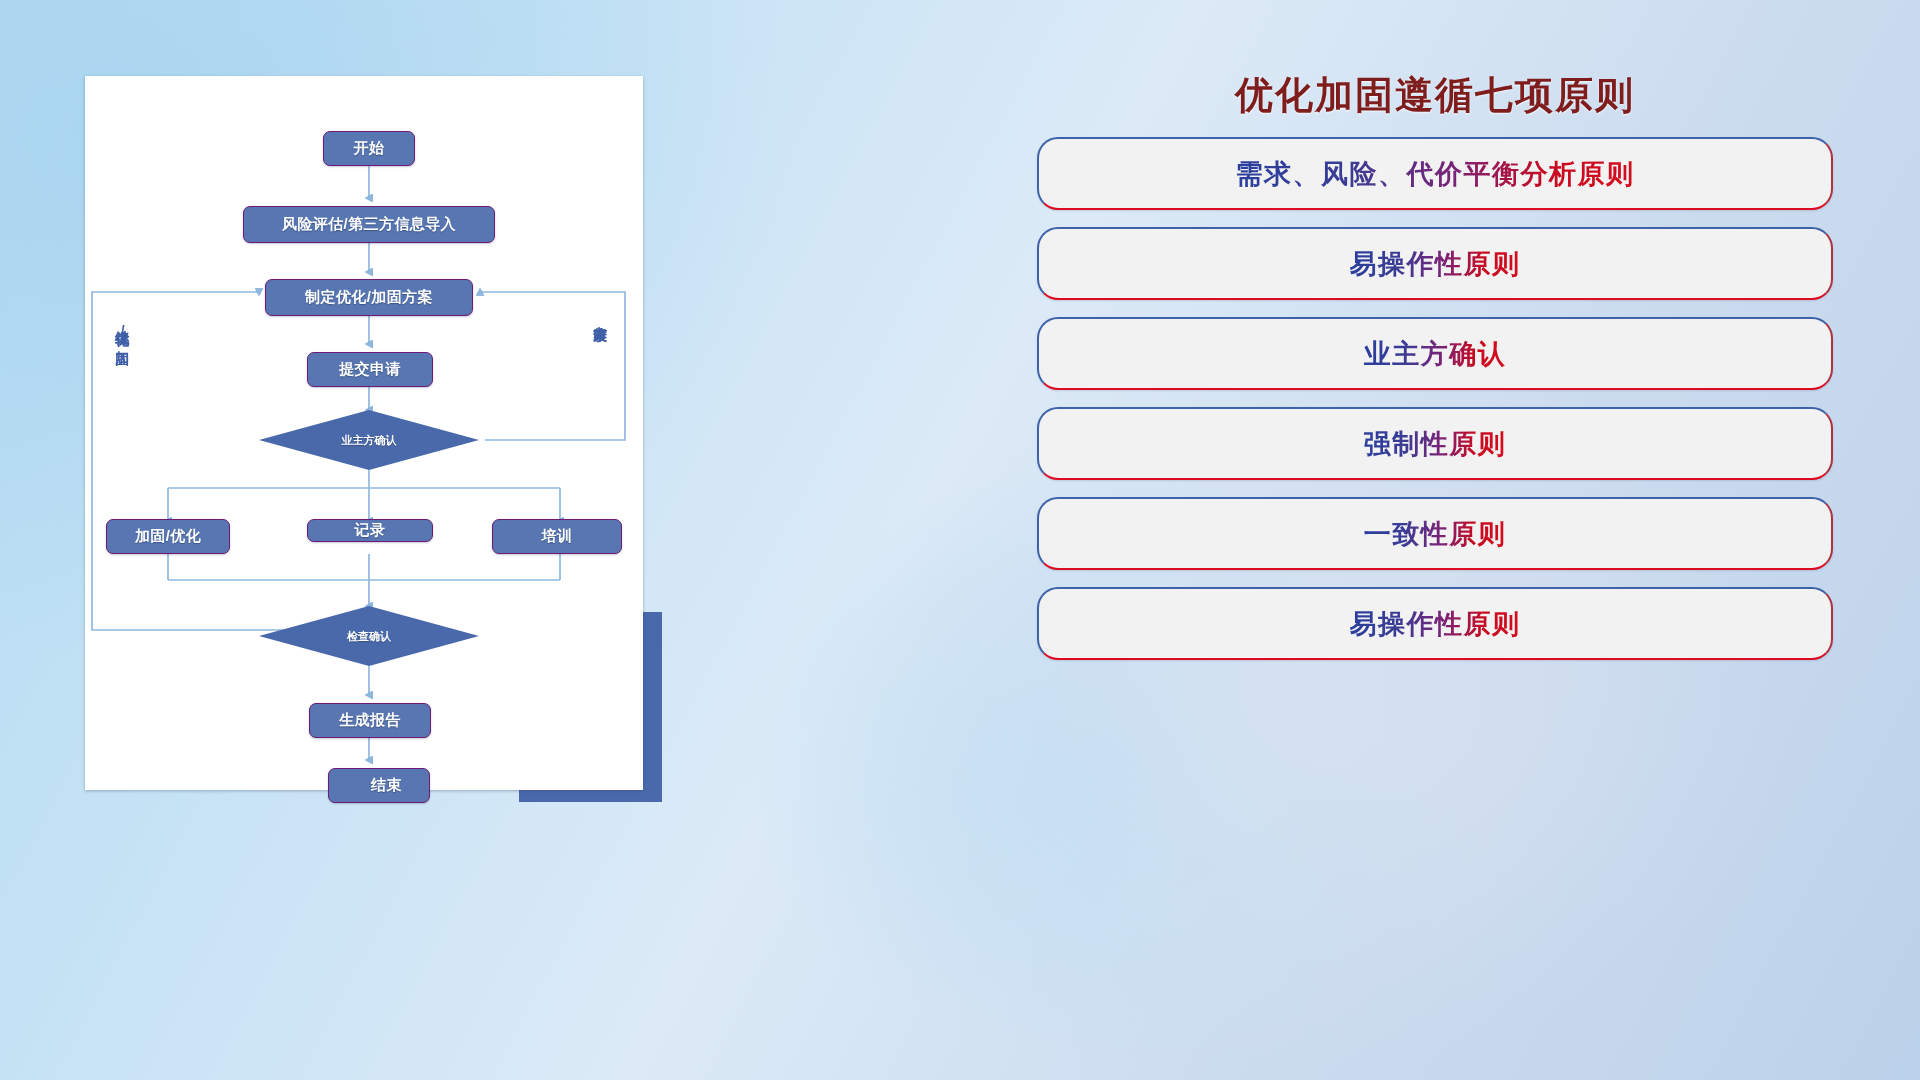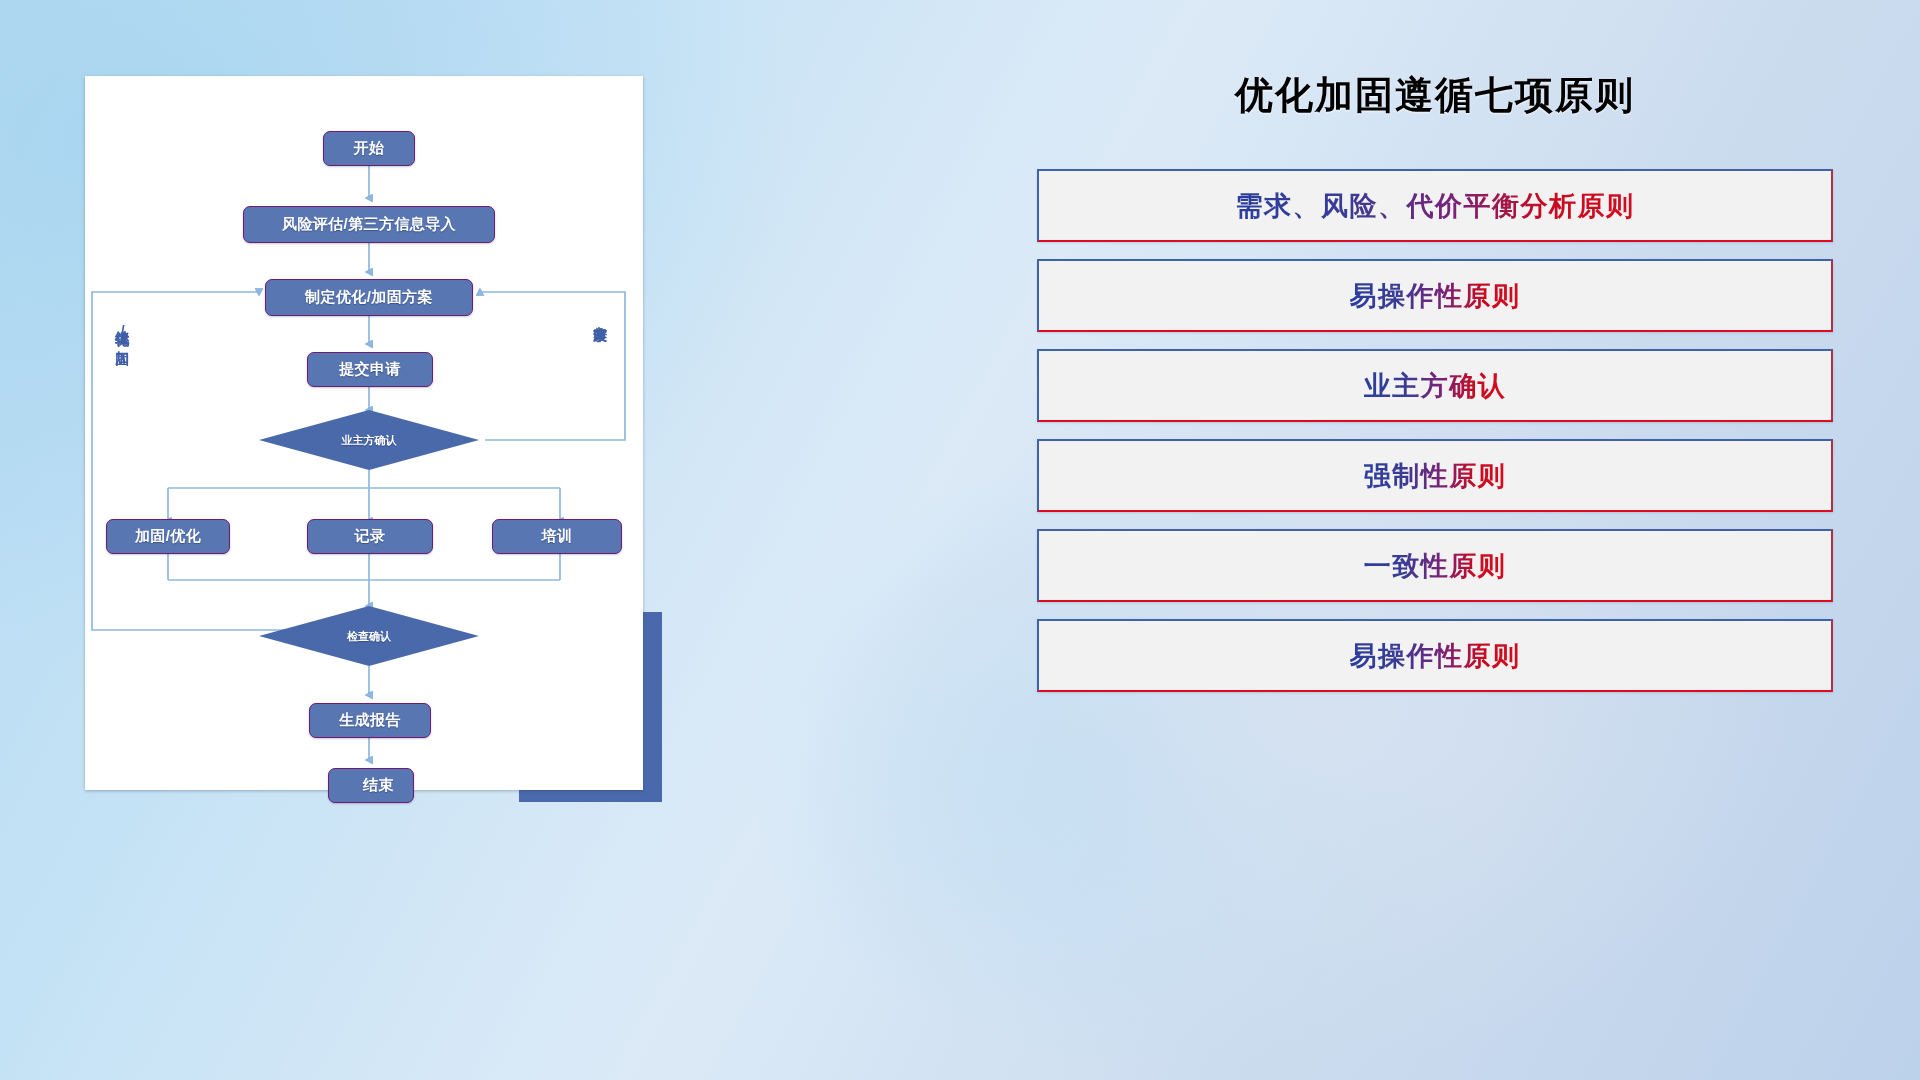--- a/index.html
+++ b/index.html
@@ -62,31 +62,31 @@
     font-weight:bold;
     letter-spacing:1px;
     line-height:1.05;
   }
 
   
   #right-pane{ position:absolute; left:1020px; top:70px; width:830px; height:960px; }
   #principles-title{
     width:100%; text-align:center;
     font-size:38px; font-weight:bold;
-    color:#000000;
+    color:#7f1d1d;
     letter-spacing:2px;
     text-shadow:0 1px 2px rgba(255,255,255,.75);
-    margin-bottom:48px;
+    margin-bottom:16px;
   }
   .pcard{
     position:relative;
     height:73px;
     margin:0 17px 17px 17px;
     background:#f2f2f2;
-    border-radius:0;
+    border-radius:21px;
     border-top:2.2px solid #3f63a9;
     border-left:2.2px solid #3f63a9;
     border-right:2.2px solid #b03240;
     border-bottom:2.2px solid #de0b20;
     display:flex; align-items:center; justify-content:center;
     box-shadow:0 1px 2px rgba(60,80,120,.18);
   }
   .pcard .ptext{
     font-size:27px; font-weight:bold; letter-spacing:1.5px;
     background:linear-gradient(90deg,#2b3f9e 0%,#3a3c95 28%,#7b2276 55%,#c80a20 78%,#d60b1e 100%);
@@ -156,38 +156,38 @@
 
   <div class="diamond" style="left:174px; top:334px; width:220px; height:60px;">
     <div class="dshape"></div>
     <span class="dlabel">业主方确认</span>
   </div>
 
   <div class="node" style="left:21px; top:443px; width:124px; height:35px;">
     <span>加固/优化</span>
   </div>
 
-  <div class="node" style="left:222px; top:443px; width:126px; height:35px;">
+  <div class="node" style="left:222px; top:443px; width:126px; height:23px;">
     <span>记录</span>
   </div>
 
   <div class="node" style="left:407px; top:443px; width:130px; height:35px;">
     <span>培训</span>
   </div>
 
   <div class="diamond" style="left:174px; top:530px; width:220px; height:60px;">
     <div class="dshape"></div>
     <span class="dlabel">检查确认</span>
   </div>
 
   <div class="node" style="left:224px; top:627px; width:122px; height:35px;">
     <span>生成报告</span>
   </div>
 
-  <div class="node" style="left:243px; top:692px; width:86px; height:35px;padding-left:15px;">
+  <div class="node" style="left:243px; top:692px; width:102px; height:35px;padding-left:15px;">
     <span>结束</span>
   </div>
 
   <div class="vlabel" style="left:30px; top:243px;">继续优化/加固</div>
 
   <div class="vlabel" style="left:508px; top:238px;">方案修改</div>
 
 </div>
 
 <div id="right-pane">

